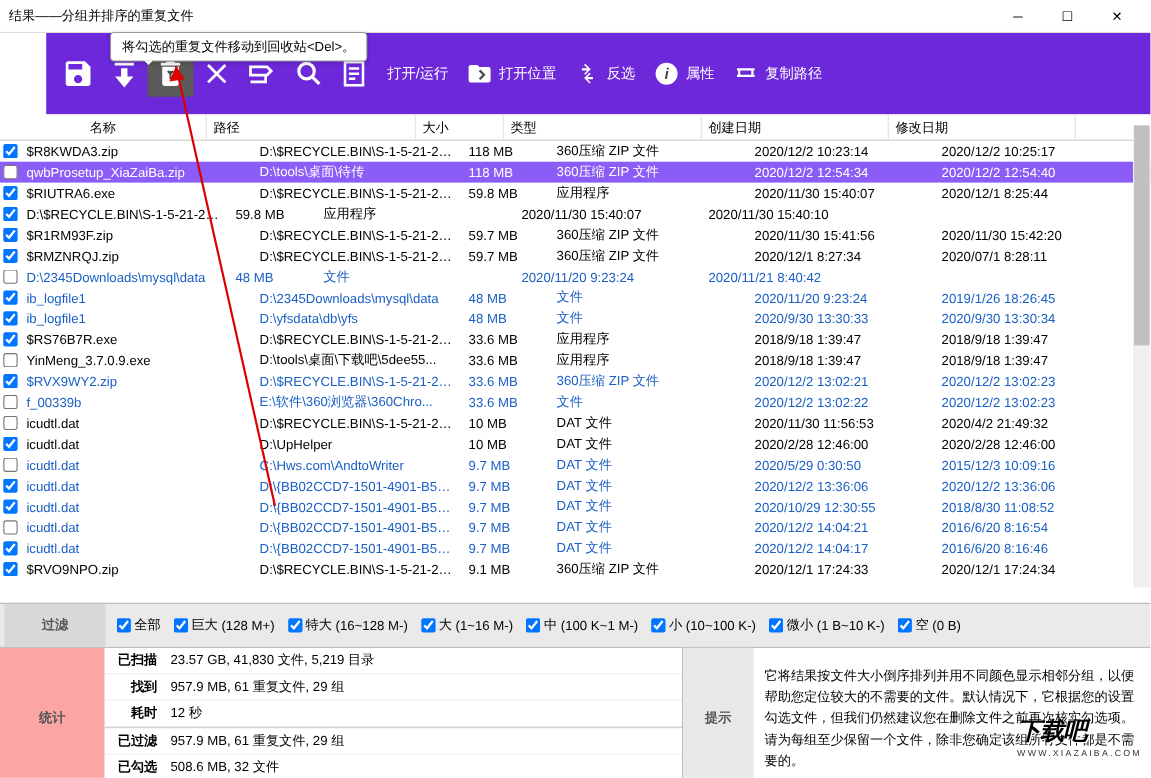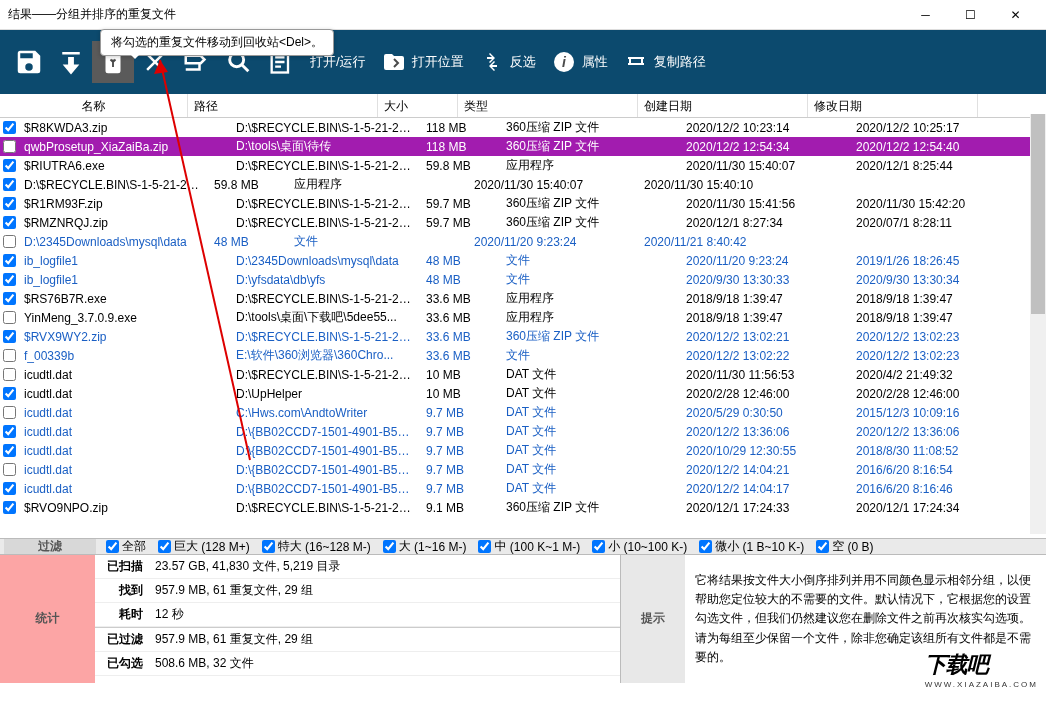--- a/index.html
+++ b/index.html
@@ -1,43 +1,43 @@
 <!DOCTYPE html>
 <html><head>
 <meta charset="utf-8">
 <style>
 * { box-sizing: border-box; margin: 0; padding: 0; font-family: "Microsoft YaHei", sans-serif; }
 body { width: 1046px; height: 707px; background: #fff; overflow: hidden; position: relative; }
 .titlebar { height: 30px; background: #fff; border-bottom: 1px solid #ddd; display: flex; align-items: center; padding: 0 8px; font-size: 12px; }
 .titlebar .title { flex: 1; }
 .titlebar .winbtn { width: 45px; height: 30px; display: flex; align-items: center; justify-content: center; cursor: pointer; }
-.toolbar { height: 64px; background: #0c4a6e; display: flex; align-items: center; padding: 0 8px; }
+.toolbar { height: 74px; background: #6d28d9; display: flex; align-items: center; padding: 0 8px; margin-left: 42px; }
 .tool-btn { display: flex; align-items: center; color: #fff; font-size: 13px; padding: 4px 8px; cursor: pointer; }
 .tool-btn svg, .tool-btn .ico { margin-right: 6px; }
 .icon-btn { width: 42px; height: 42px; display: flex; align-items: center; justify-content: center; cursor: pointer; }
 .tooltip { position: absolute; top: 29px; left: 100px; background: #fff; border: 1px solid #999; border-radius: 4px; padding: 4px 10px; font-size: 12px; z-index: 100; box-shadow: 0 1px 4px rgba(0,0,0,0.2);}
 .tooltip::after { content: ""; position: absolute; bottom: -8px; left: 30px; border: 4px solid transparent; border-top-color: #fff;}
 .headers { height: 24px; background: #fff; border-bottom: 1px solid #ccc; display: flex; font-size: 12px; }
 .headers div { padding: 4px 6px; border-right: 1px solid #e0e0e0; }
 .col-name { width: 188px; text-align: center; } .col-path { width: 190px; } .col-size { width: 80px; } .col-type { width: 180px; } .col-created { width: 170px; } .col-modified { width: 170px; }
 .rows { height: 420px; overflow: hidden; }
 .row { height: 19px; display: flex; font-size: 12px; align-items: center; cursor: pointer; }
-.row.sel { background: #a21caf; color: #fff !important; }
+.row.sel { background: #8b5cf6; color: #fff !important; }
 .row.sel .cell { color: #fff !important; }
 .cell { padding: 0 6px; overflow: hidden; white-space: nowrap; text-overflow: ellipsis; }
 .row .chk { width: 18px; display: flex; align-items: center; justify-content: center; }
 .row .name { width: 212px; }
 .row .path { width: 190px; }
 .row .size { width: 80px; }
 .row .type { width: 180px; }
 .row .created { width: 170px; }
 .row .modified { width: 170px; }
 .blue { color: #1a5fc4; }
 .black { color: #000; }
-.filter-bar { height: 16px; background: #eaeaea; border-top: 1px solid #bbb; display: flex; align-items: center; font-size: 12px; padding: 0 4px; }
+.filter-bar { height: 40px; background: #eaeaea; border-top: 1px solid #bbb; display: flex; align-items: center; font-size: 12px; padding: 0 4px; }
 .filter-bar .lbl { width: 92px; text-align: center; color: #555; font-weight: bold; background:#d8d8d8; height:100%; display:flex; align-items:center; justify-content:center; margin-right:4px;}
 .filter-bar label { margin: 0 6px; display: flex; align-items: center; }
 .filter-bar input { margin-right: 3px; }
 .bottom { display: flex; font-size: 12px; border-top: 1px solid #bbb; }
 .bottom .left { width: 620px; display: flex; }
 .bottom .left .head { width: 95px; background:#fca5a5; display:flex; align-items:center; justify-content:center; color:#555; font-weight:bold;}
 .bottom .left .body { flex:1; }
 .bottom .left .row2 { display:flex; padding:3px 0; border-bottom:1px solid #eee;}
 .bottom .left .row2 .k { width:60px; text-align:right; padding-right:12px; font-weight:bold;}
 .bottom .right { flex:1; display:flex; border-left:1px solid #bbb;}

